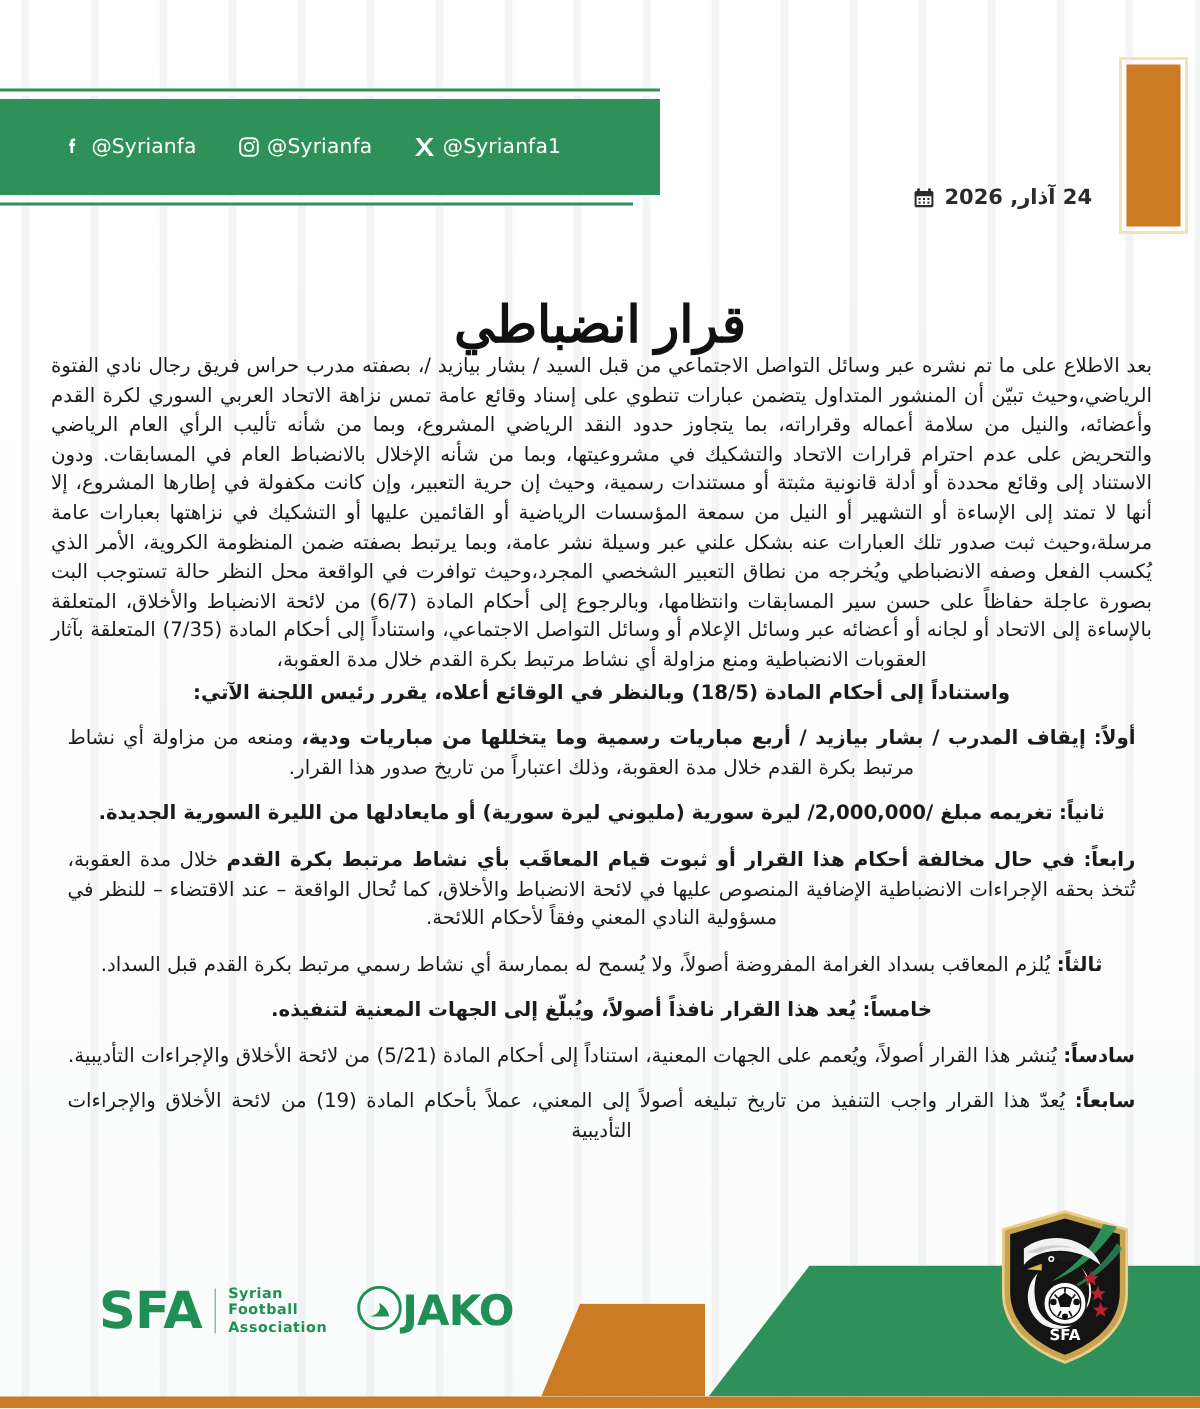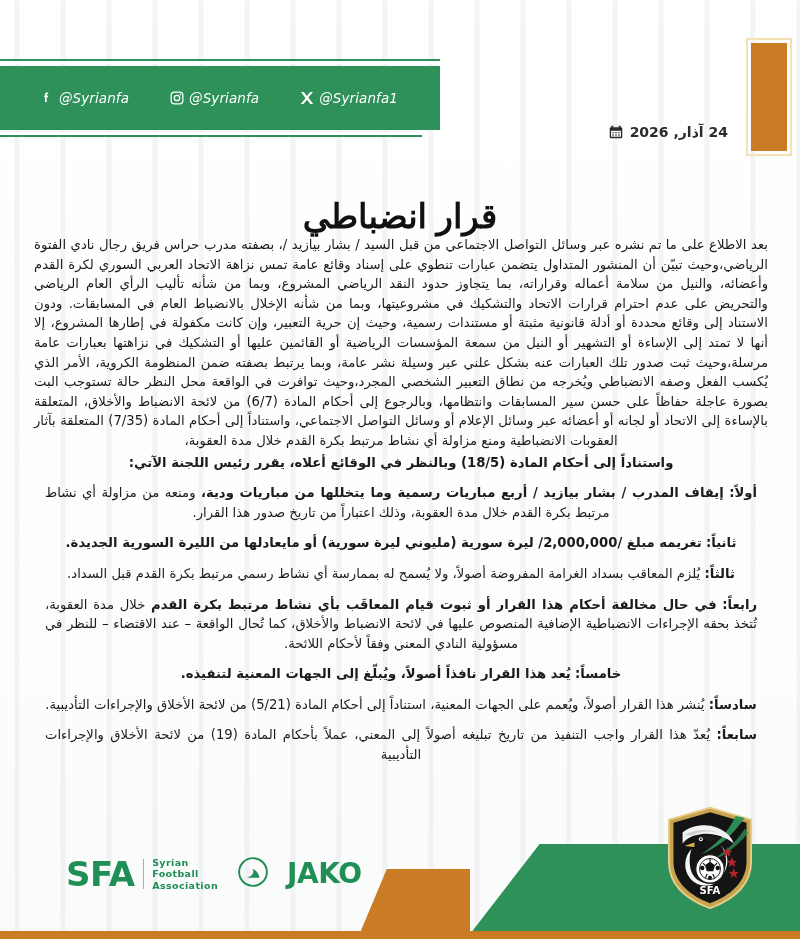--- a/index.html
+++ b/index.html
@@ -93,23 +93,22 @@
     border-bottom: 2px solid #2e9159;
     box-sizing: border-box;
   }
   .social-row {
     position: absolute;
     inset: 0;
     display: flex;
     align-items: center;
     justify-content: flex-end;
     direction: ltr;
-    gap: 39px;
-    padding-right: 42px;
-    font-style: italic;
+    gap: 26px;
+    padding-right: 66px;
   }
   .social-item {
     display: flex;
     align-items: center;
     gap: 4px;
     color: #ffffff;
   }
   .social-item .glyph {
     display: inline-flex;
     align-items: center;
@@ -265,21 +264,21 @@
     font-size: 9.5px;
     font-weight: bold;
     color: #1f8f56;
     line-height: 11.5px;
     letter-spacing: 0.4px;
     font-family: "DejaVu Sans", sans-serif;
   }
   .jako-mark {
     display: flex;
     align-items: center;
-    gap: 19px;
+    gap: 0;
     margin-left: 6px;
   }
   .jako-text {
     font-size: 28px;
     font-weight: bold;
     color: #1f8f56;
     letter-spacing: -0.5px;
     font-family: "DejaVu Sans", sans-serif;
     line-height: 1;
   }
@@ -370,29 +369,29 @@
       <span> ومنعه من مزاولة أي نشاط مرتبط بكرة القدم خلال مدة العقوبة، وذلك اعتباراً من تاريخ صدور هذا القرار.</span>
     </p>
 
     <p class="decision-line">
       <span class="lead">ثانياً:</span>
       <span class="bold">تغريمه مبلغ /2,000,000/ ليرة سورية (مليوني ليرة سورية) أو مايعادلها من الليرة السورية الجديدة.</span>
       <span></span>
     </p>
 
     <p class="decision-line">
+      <span class="lead">رابعاً:</span>
+      <span class="bold">في حال مخالفة أحكام هذا القرار أو ثبوت قيام المعاقَب بأي نشاط مرتبط بكرة القدم</span>
+      <span> خلال مدة العقوبة، تُتخذ بحقه الإجراءات الانضباطية الإضافية المنصوص عليها في لائحة الانضباط والأخلاق، كما تُحال الواقعة – عند الاقتضاء – للنظر في مسؤولية النادي المعني وفقاً لأحكام اللائحة.</span>
+    </p>
+
+    <p class="decision-line">
       <span class="lead">ثالثاً:</span>
       <span class="bold"></span>
       <span> يُلزم المعاقب بسداد الغرامة المفروضة أصولاً، ولا يُسمح له بممارسة أي نشاط رسمي مرتبط بكرة القدم قبل السداد.</span>
-    </p>
-
-    <p class="decision-line">
-      <span class="lead">رابعاً:</span>
-      <span class="bold">في حال مخالفة أحكام هذا القرار أو ثبوت قيام المعاقَب بأي نشاط مرتبط بكرة القدم</span>
-      <span> خلال مدة العقوبة، تُتخذ بحقه الإجراءات الانضباطية الإضافية المنصوص عليها في لائحة الانضباط والأخلاق، كما تُحال الواقعة – عند الاقتضاء – للنظر في مسؤولية النادي المعني وفقاً لأحكام اللائحة.</span>
     </p>
 
     <p class="decision-line">
       <span class="lead">خامساً:</span>
       <span class="bold">يُعد هذا القرار نافذاً أصولاً، ويُبلّغ إلى الجهات المعنية لتنفيذه.</span>
       <span></span>
     </p>
 
     <p class="decision-line">
       <span class="lead">سادساً:</span>

